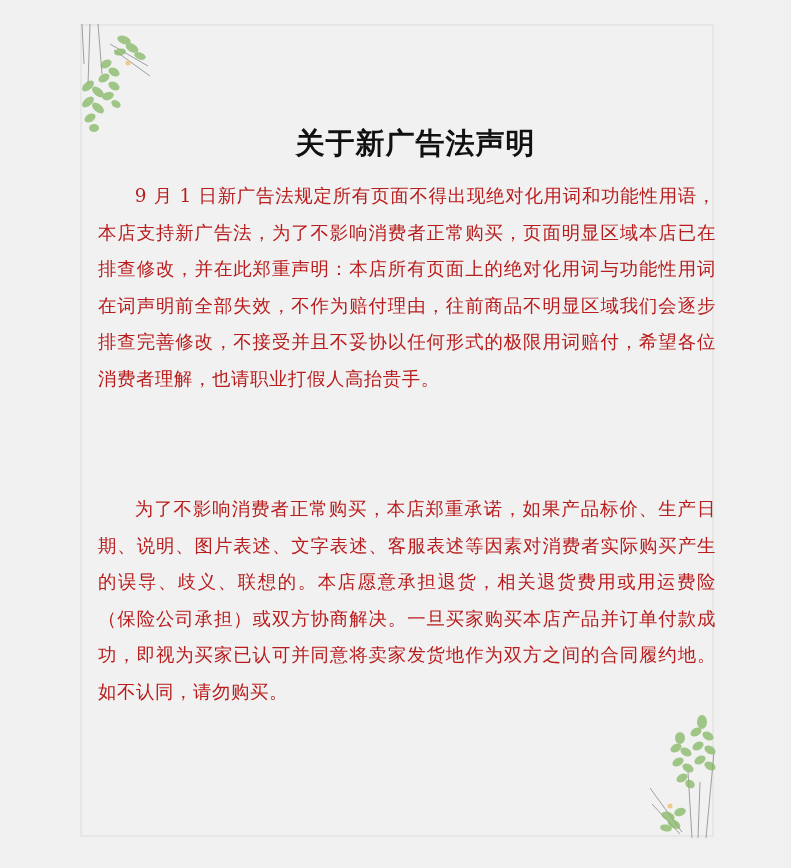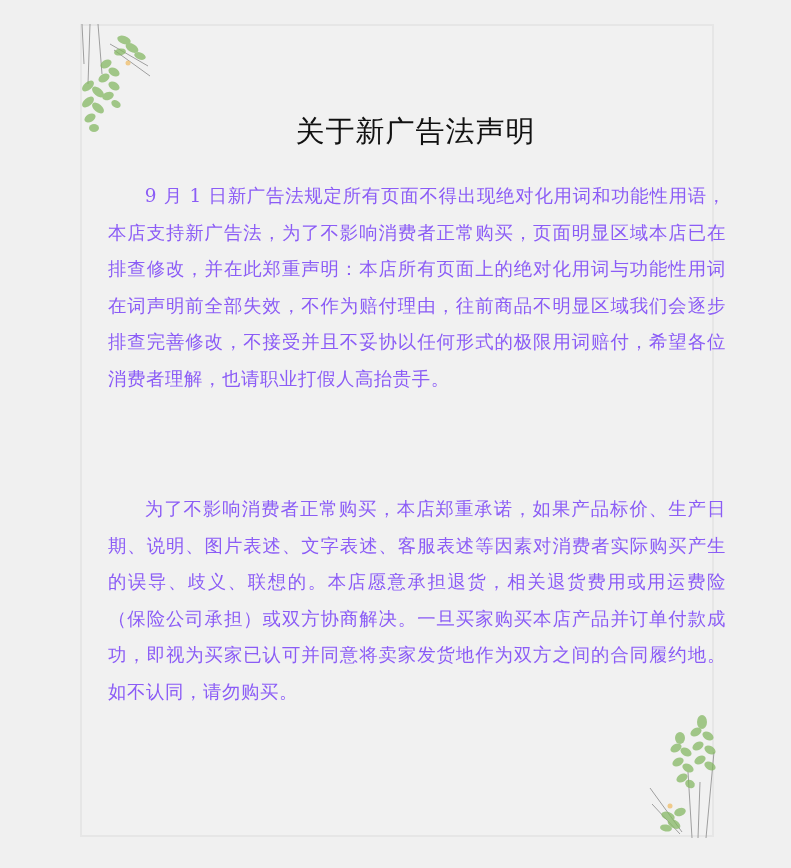--- a/index.html
+++ b/index.html
@@ -28,32 +28,32 @@
       position: absolute;
       left: 0;
       right: 0;
       top: 111px;
       text-align: center;
       font-family: "DejaVu Sans", "Liberation Sans", sans-serif;
       font-size: 29px;
       line-height: 40px;
       color: #111111;
       letter-spacing: 1px;
-      margin: 0;
-      font-weight: normal;
+      margin: 12px;
+      font-weight: bold;
       padding-left: 40px;
     }
     .para {
       position: absolute;
-      left: 108px;
+      left: 98px;
       width: 618px;
       margin: 0;
       font-size: 18.4px;
       line-height: 36.5px;
-      color: #8b5cf6;
+      color: #b91c1c;
       text-align: justify;
       text-indent: 2em;
       letter-spacing: 0.6px;
     }
     .para1 { top: 178px; }
     .para2 { top: 491px; }
     .leaf {
       position: absolute;
     }
     .leaf-tl { left: 80px; top: 24px; }

